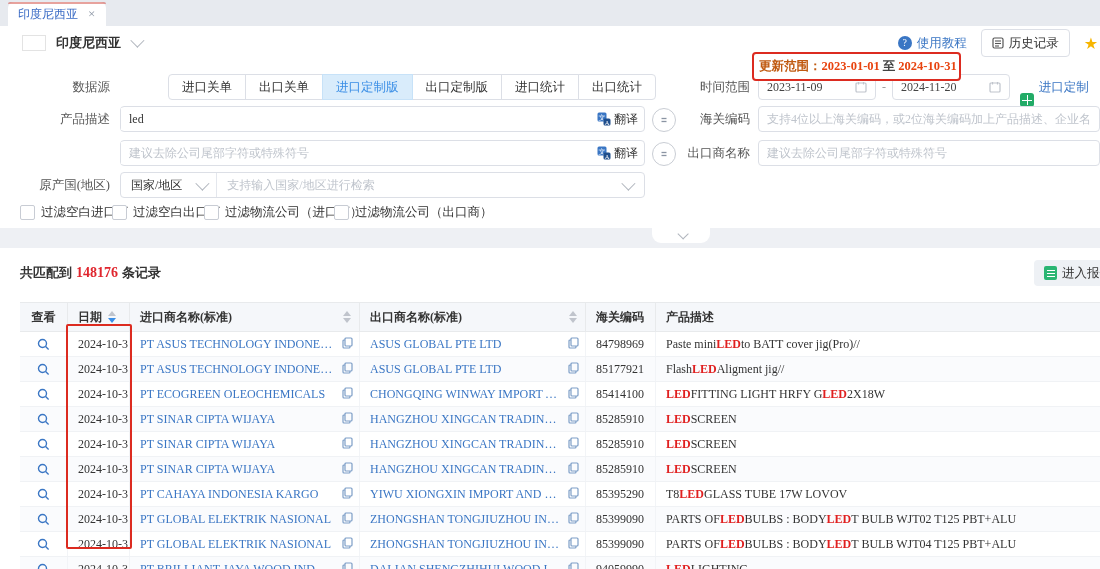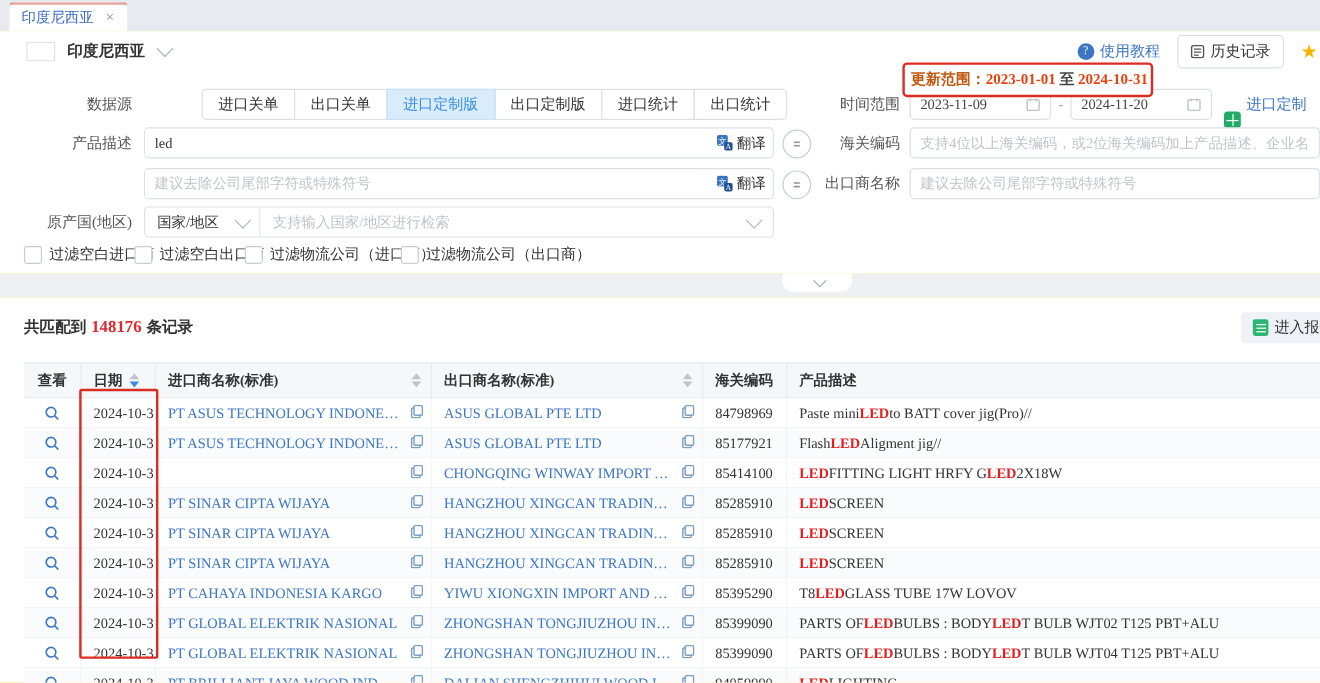--- a/index.html
+++ b/index.html
@@ -359,20 +359,21 @@
           </div>
           <div class="tr">
             <div class="td c-center" style="width: 48px;">
               <svg width="13" height="13" viewBox="0 0 13 13">
                 <circle cx="5.5" cy="5.5" r="4" fill="none" stroke="#3a76c4" stroke-width="1.4"></circle>
                 <line x1="8.6" y1="8.6" x2="11.6" y2="11.6" stroke="#3a76c4" stroke-width="1.4"></line>
               </svg>
             </div>
             <div class="td" style="width: 62px;">2024-10-31</div>
             <div class="td" style="width: 230px; padding-right: 24px;">
+              <span class="link">PT ECOGREEN OLEOCHEMICALS</span>
               <span class="copy-ic">
                 <svg width="11" height="12" viewBox="0 0 11 12">
                   <rect x="3" y="1" width="7" height="8" rx="1" fill="none" stroke="#7d9ec7" stroke-width="1.2"></rect>
                   <path d="M3 3 H2 a1 1 0 0 0 -1 1 v6 a1 1 0 0 0 1 1 h5 a1 1 0 0 0 1 -1 V9" fill="none" stroke="#7d9ec7" stroke-width="1.2"></path>
                 </svg>
               </span>
             </div>
             <div class="td" style="width: 226px; padding-right: 24px;">
               <span class="link">CHONGQING WINWAY IMPORT AND E...</span>
               <span class="copy-ic">

